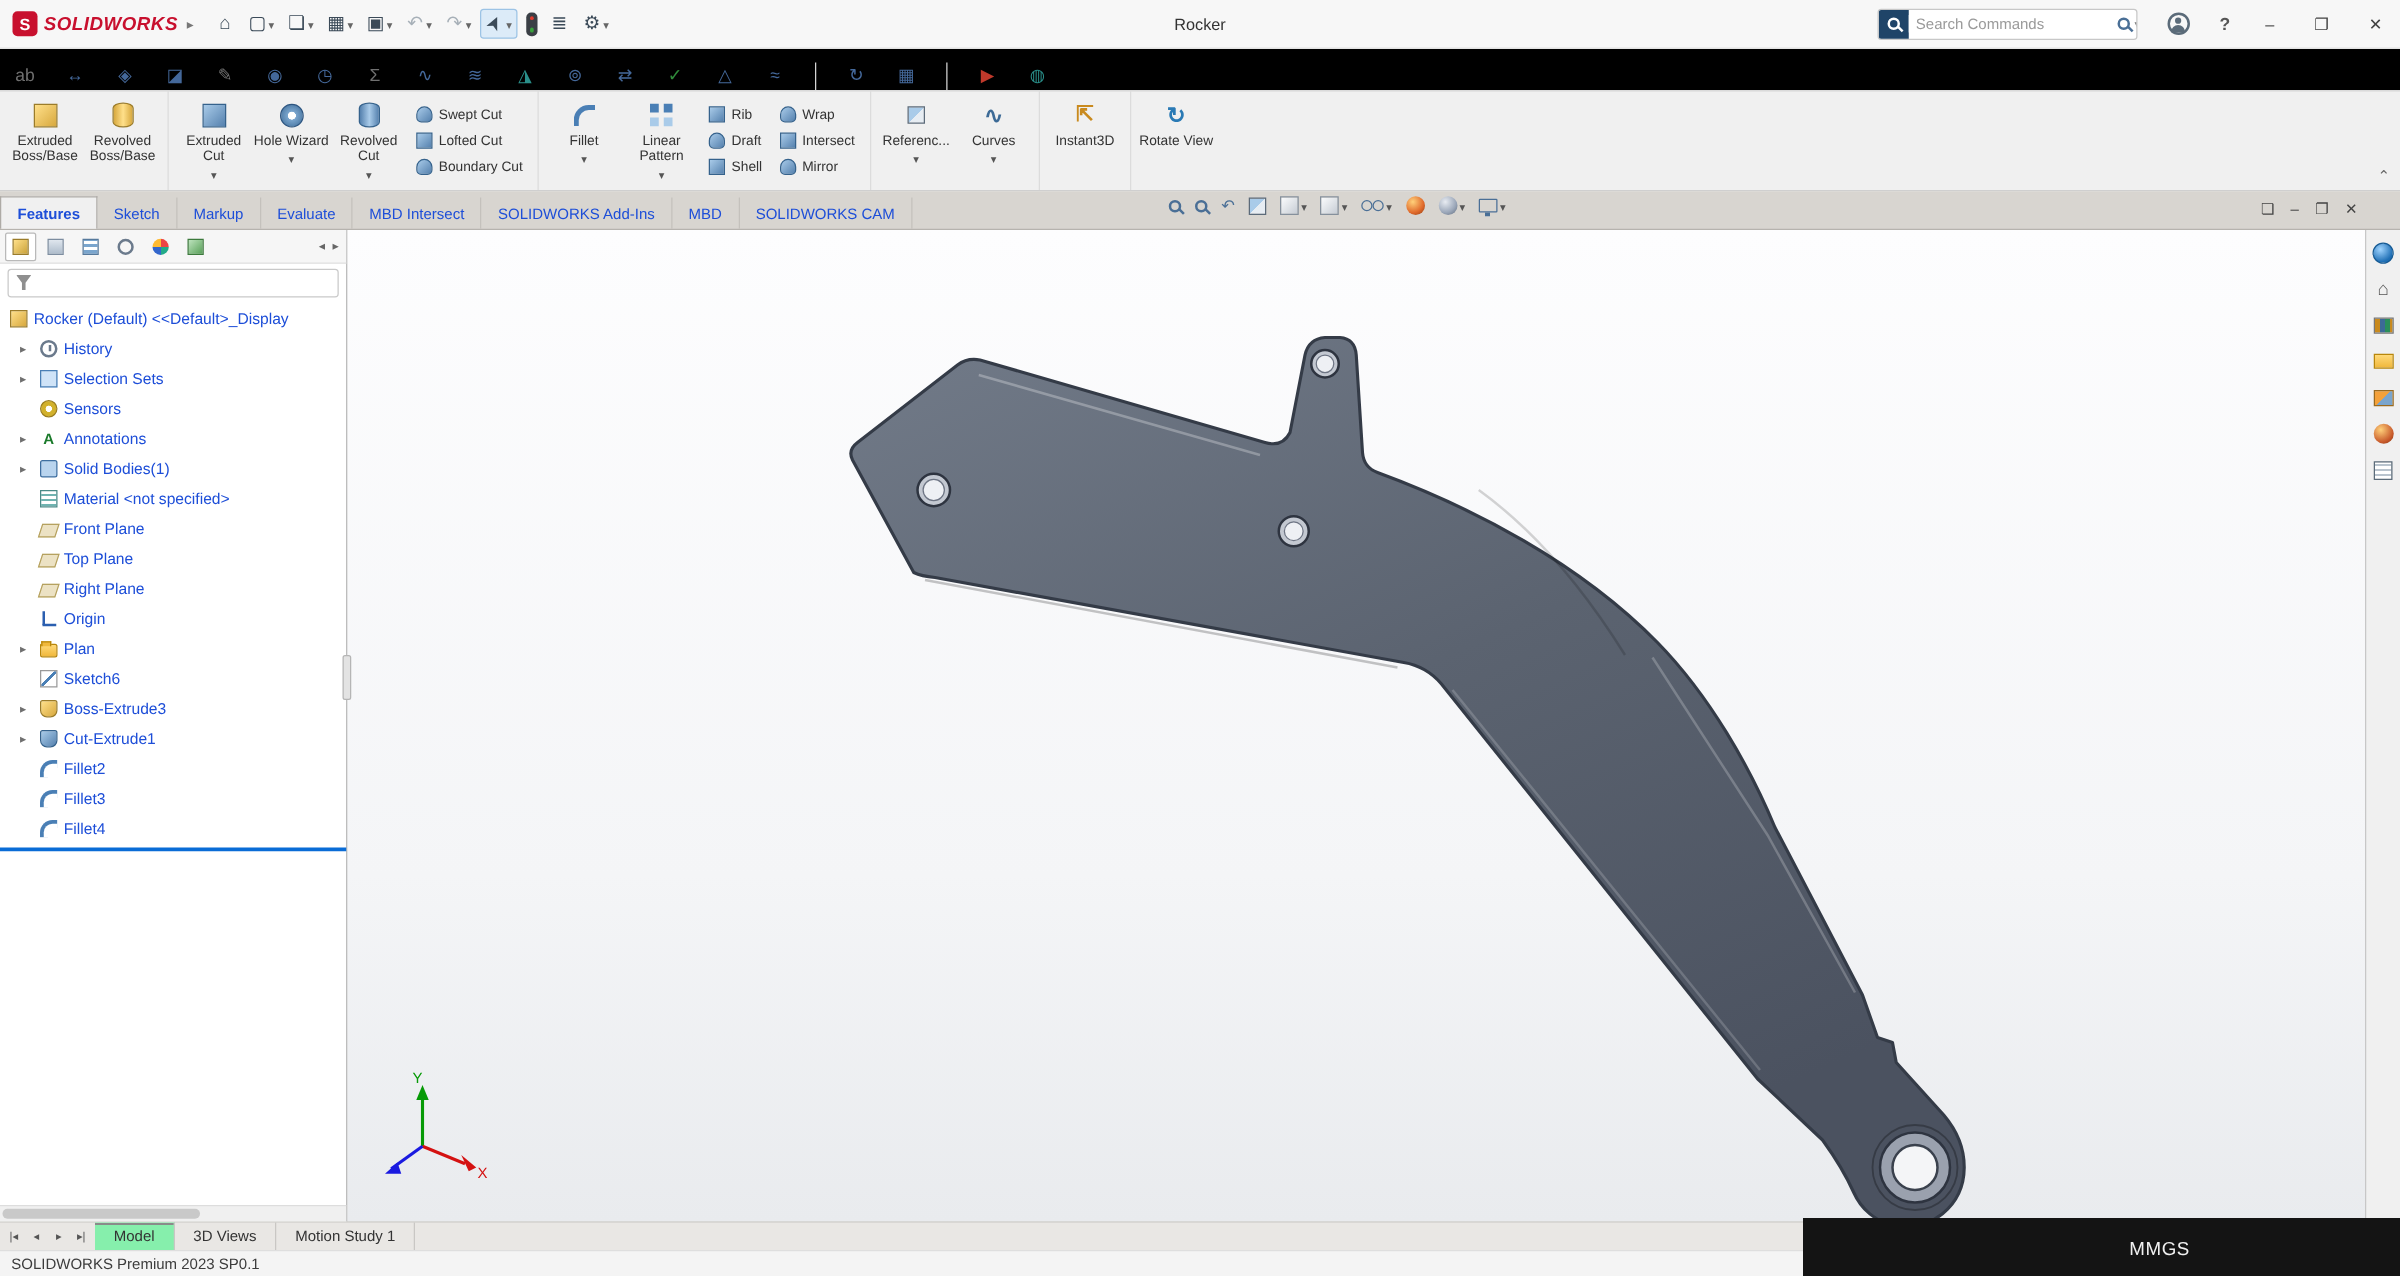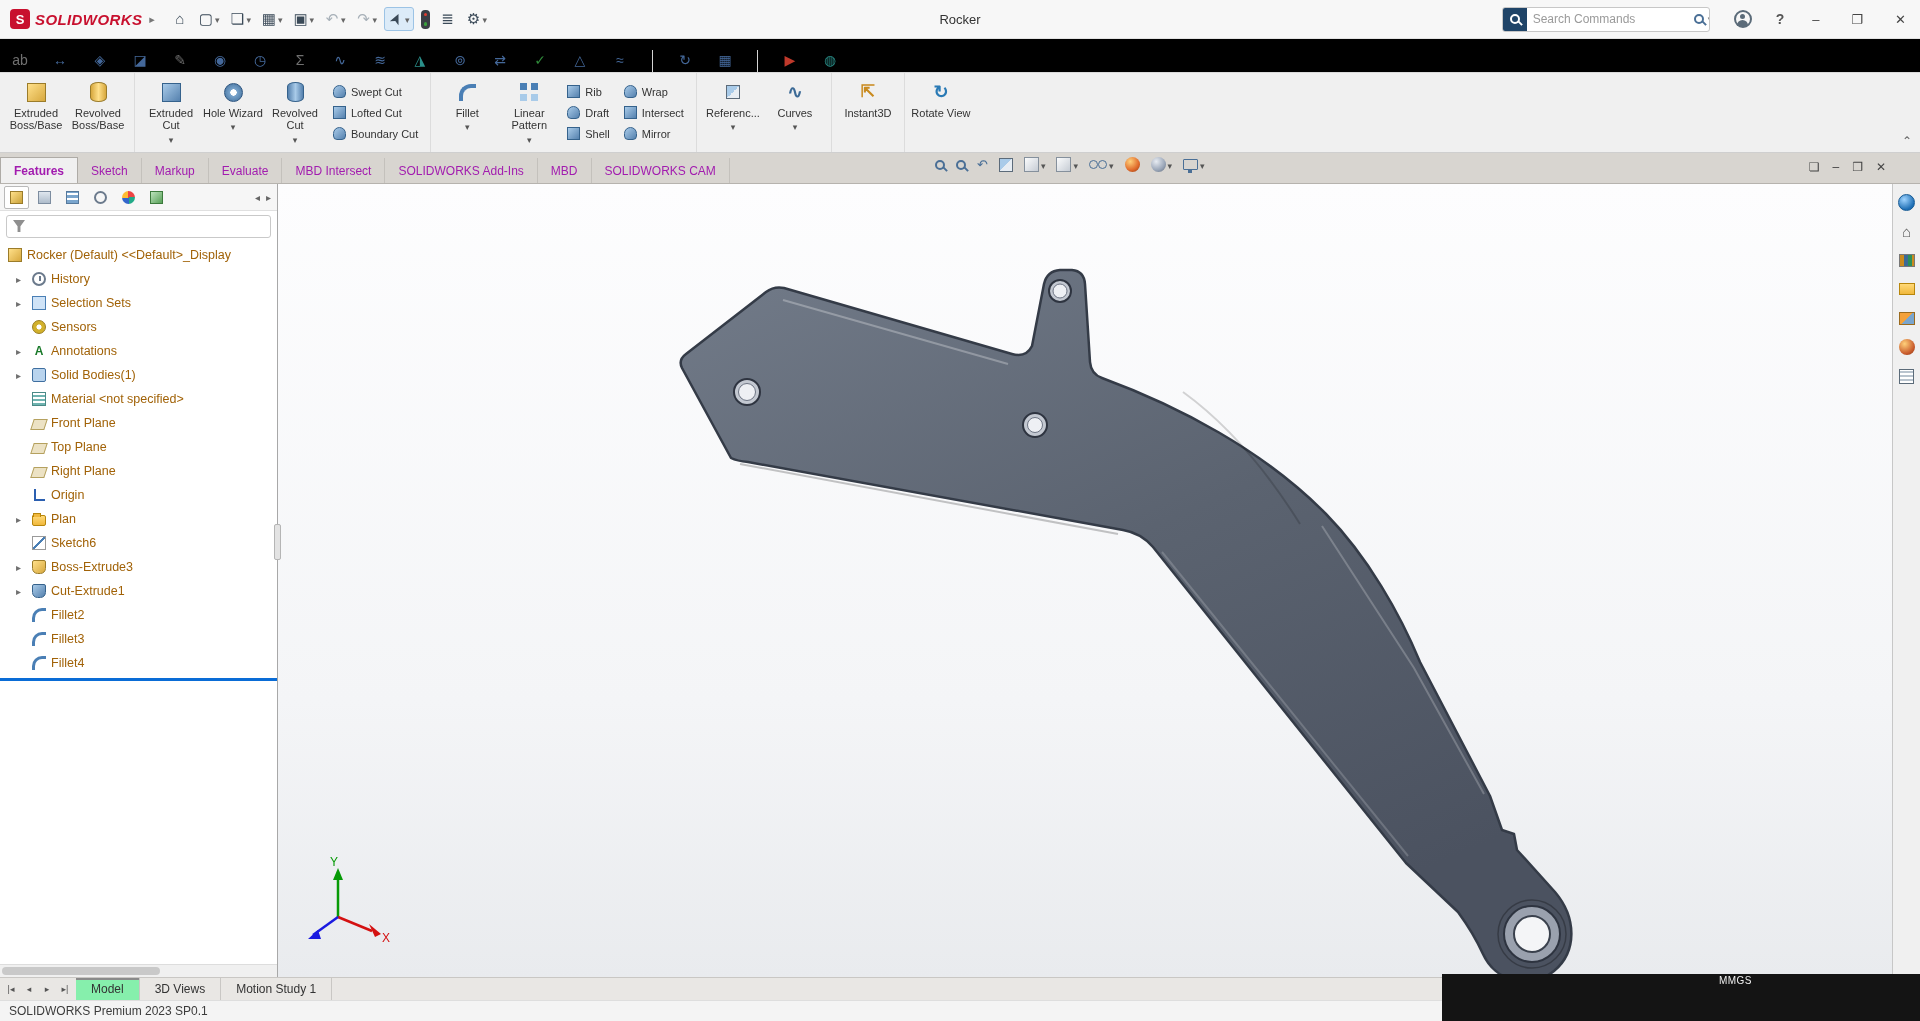--- a/index.html
+++ b/index.html
@@ -69,21 +69,21 @@
   .smallcol { display:flex; flex-direction:column; justify-content:center; gap:1px; padding:2px 4px; }
   .smallbtn { display:flex; align-items:center; gap:5px; font-size:11px; color:#333; height:20px; white-space:nowrap; padding:0 3px; border-radius:2px; }
   .sic { width:13px; height:13px; flex:0 0 13px; }
   .sic.gold { background:linear-gradient(135deg,#ffe08a,#d7a83e); border:1px solid #9b7c2a; }
   .sic.blue { background:linear-gradient(135deg,#a9cbe9,#5581ae); border:1px solid #35628c; }
   .sic.round { border-radius:50% 50% 4px 4px; }
   .ribbon-collapse { position:absolute; right:8px; bottom:4px; color:#666; font-size:12px; }
 
   
   .tabstrip { height:31px; background:#d8d5d0; border-bottom:1px solid #b6b3ae; display:flex; align-items:flex-end; position:relative; }
-  .tab { padding:6px 13px 5px; font-size:12px; color:#a21caf; border-right:1px solid #c4c1bc; }
+  .tab { padding:6px 13px 5px; font-size:12px; color:#1d4ed8; border-right:1px solid #c4c1bc; }
   .tab.active { background:#f0f0f0; font-weight:bold; border:1px solid #aeaba6; border-bottom:none; }
   .headsup { position:absolute; left:935px; top:4px; display:flex; align-items:center; gap:11px; }
   .hu { display:flex; align-items:center; gap:2px; }
   .hu .caret::after { content:"▾"; font-size:9px; color:#555; }
   .cube3d { width:15px; height:15px; background:linear-gradient(135deg,#fbfcfd,#c6ccd4); border:1px solid #85909c; display:inline-block; }
   .sphere { width:15px; height:15px; border-radius:50%; background:radial-gradient(circle at 35% 30%,#ffd07a,#e06a2b 60%,#8a3a12); display:inline-block; }
   .sphere.gray { background:radial-gradient(circle at 35% 30%,#e8ecf2,#9aa6b8 60%,#5d6878); }
   .glasses { width:18px; height:9px; position:relative; display:inline-block; }
   .glasses::before,.glasses::after { content:""; position:absolute; width:7px; height:7px; border:1.5px solid #4a6f96; border-radius:50%; top:0; }
   .glasses::before { left:0; } .glasses::after { right:0; }
@@ -104,21 +104,21 @@
   .pt1 { background:linear-gradient(135deg,#ffe08a,#caa23a); border:1px solid #9b7c2a; }
   .pt2 { background:linear-gradient(#dfe6ee,#aebccb); border:1px solid #7d8da0; }
   .pt3 { background:repeating-linear-gradient(0deg,#7aa5cd 0 3px,#fff 3px 5px); border:1px solid #56799c; }
   .pt4 { border:2px solid #6b7a8c; border-radius:50%; position:relative; }
   .pt5 { border-radius:50%; background:conic-gradient(#e44 0 25%, #2a8 25% 50%, #36c 50% 75%, #fb3 75%); }
   .pt6 { background:linear-gradient(135deg,#bde3bd,#58a058); border:1px solid #3c7a3c; }
   .pscroll { margin-left:auto; color:#666; font-size:10px; display:flex; gap:6px; padding-right:2px; }
   .filter-row { height:30px; display:flex; align-items:center; padding:3px 6px; }
   .filter-box { flex:1; height:23px; border:1px solid #c9c9c9; border-radius:3px; background:#fff; display:flex; align-items:center; padding:0 6px; }
   .funnel { width:12px; height:12px; clip-path:polygon(0 0,100% 0,62% 52%,62% 100%,38% 100%,38% 52%); background:#8f8f8f; }
-  .tree { flex:1; padding-top:2px; font-size:12.5px; color:#a16207; }
+  .tree { flex:1; padding-top:2px; font-size:12.5px; color:#1d4ed8; }
   .trow { display:flex; align-items:center; height:24px; gap:5px; padding-left:8px; white-space:nowrap; overflow:hidden; }
   .trow.child { padding-left:16px; }
   .arrowbox { width:11px; flex:0 0 11px; color:#707070; font-size:10px; }
   .arrowbox.exp::before { content:"▸"; }
   .ti { width:14px; height:14px; flex:0 0 14px; position:relative; }
   .ti-root { background:linear-gradient(135deg,#ffe08a,#d7a83e); border:1px solid #9b7c2a; }
   .ti-history { border-radius:50%; border:2px solid #6b7a8c; background:#fff; }
   .ti-history::after { content:""; position:absolute; left:5px; top:2px; width:2px; height:5px; background:#6b7a8c; }
   .ti-selection { background:#cfe3f7; border:1px solid #4a7fb5; }
   .ti-sensors { border-radius:50%; background:radial-gradient(#fff 28%,#d2b12c 32%); border:1px solid #9a7d1f; }
@@ -158,21 +158,21 @@
   .bottombar { height:23px; background:#e9e7e4; border-top:1px solid #c9c7c4; display:flex; align-items:stretch; }
   .nav { display:flex; align-items:center; padding:0 3px; gap:2px; color:#555; font-size:9px; }
   .navbtn { width:16px; text-align:center; }
   .nb1::before { content:"|◂"; } .nb2::before { content:"◂"; } .nb3::before { content:"▸"; } .nb4::before { content:"▸|"; }
   .btab { display:flex; align-items:center; padding:0 15px; font-size:12px; color:#333; border-right:1px solid #c9c7c4; }
   .btab.active { background:#86efac; font-weight:normal; box-shadow:inset 0 2px 0 #8a8a8a; }
   .statusbar { height:21px; background:#f4f4f4; border-top:1px solid #dedede; display:flex; align-items:center; padding:0 9px; font-size:12px; color:#3c3c3c; }
 
   
   .timestamp { position:fixed; right:0; bottom:0; width:478px; height:47px; background:#141414; color:#fff; display:flex; align-items:center; justify-content:flex-end; padding-right:8px; font-size:33px; letter-spacing:.5px; z-index:50; }
-  .units { position:absolute; top:1px; right:168px; font-size:10px; color:#f0f0f0; letter-spacing:.5px; }
+  .units { position:absolute; top:17px; right:168px; font-size:15px; color:#f0f0f0; letter-spacing:.5px; }
 </style>
 </head>
 <body>
 
 <header class="titlebar">
   <div class="sw-logo">
     <span class="sw-mark">S</span>
     <span class="sw-name">SOLIDWORKS</span>
     <span class="sw-expand">▸</span>
   </div>

